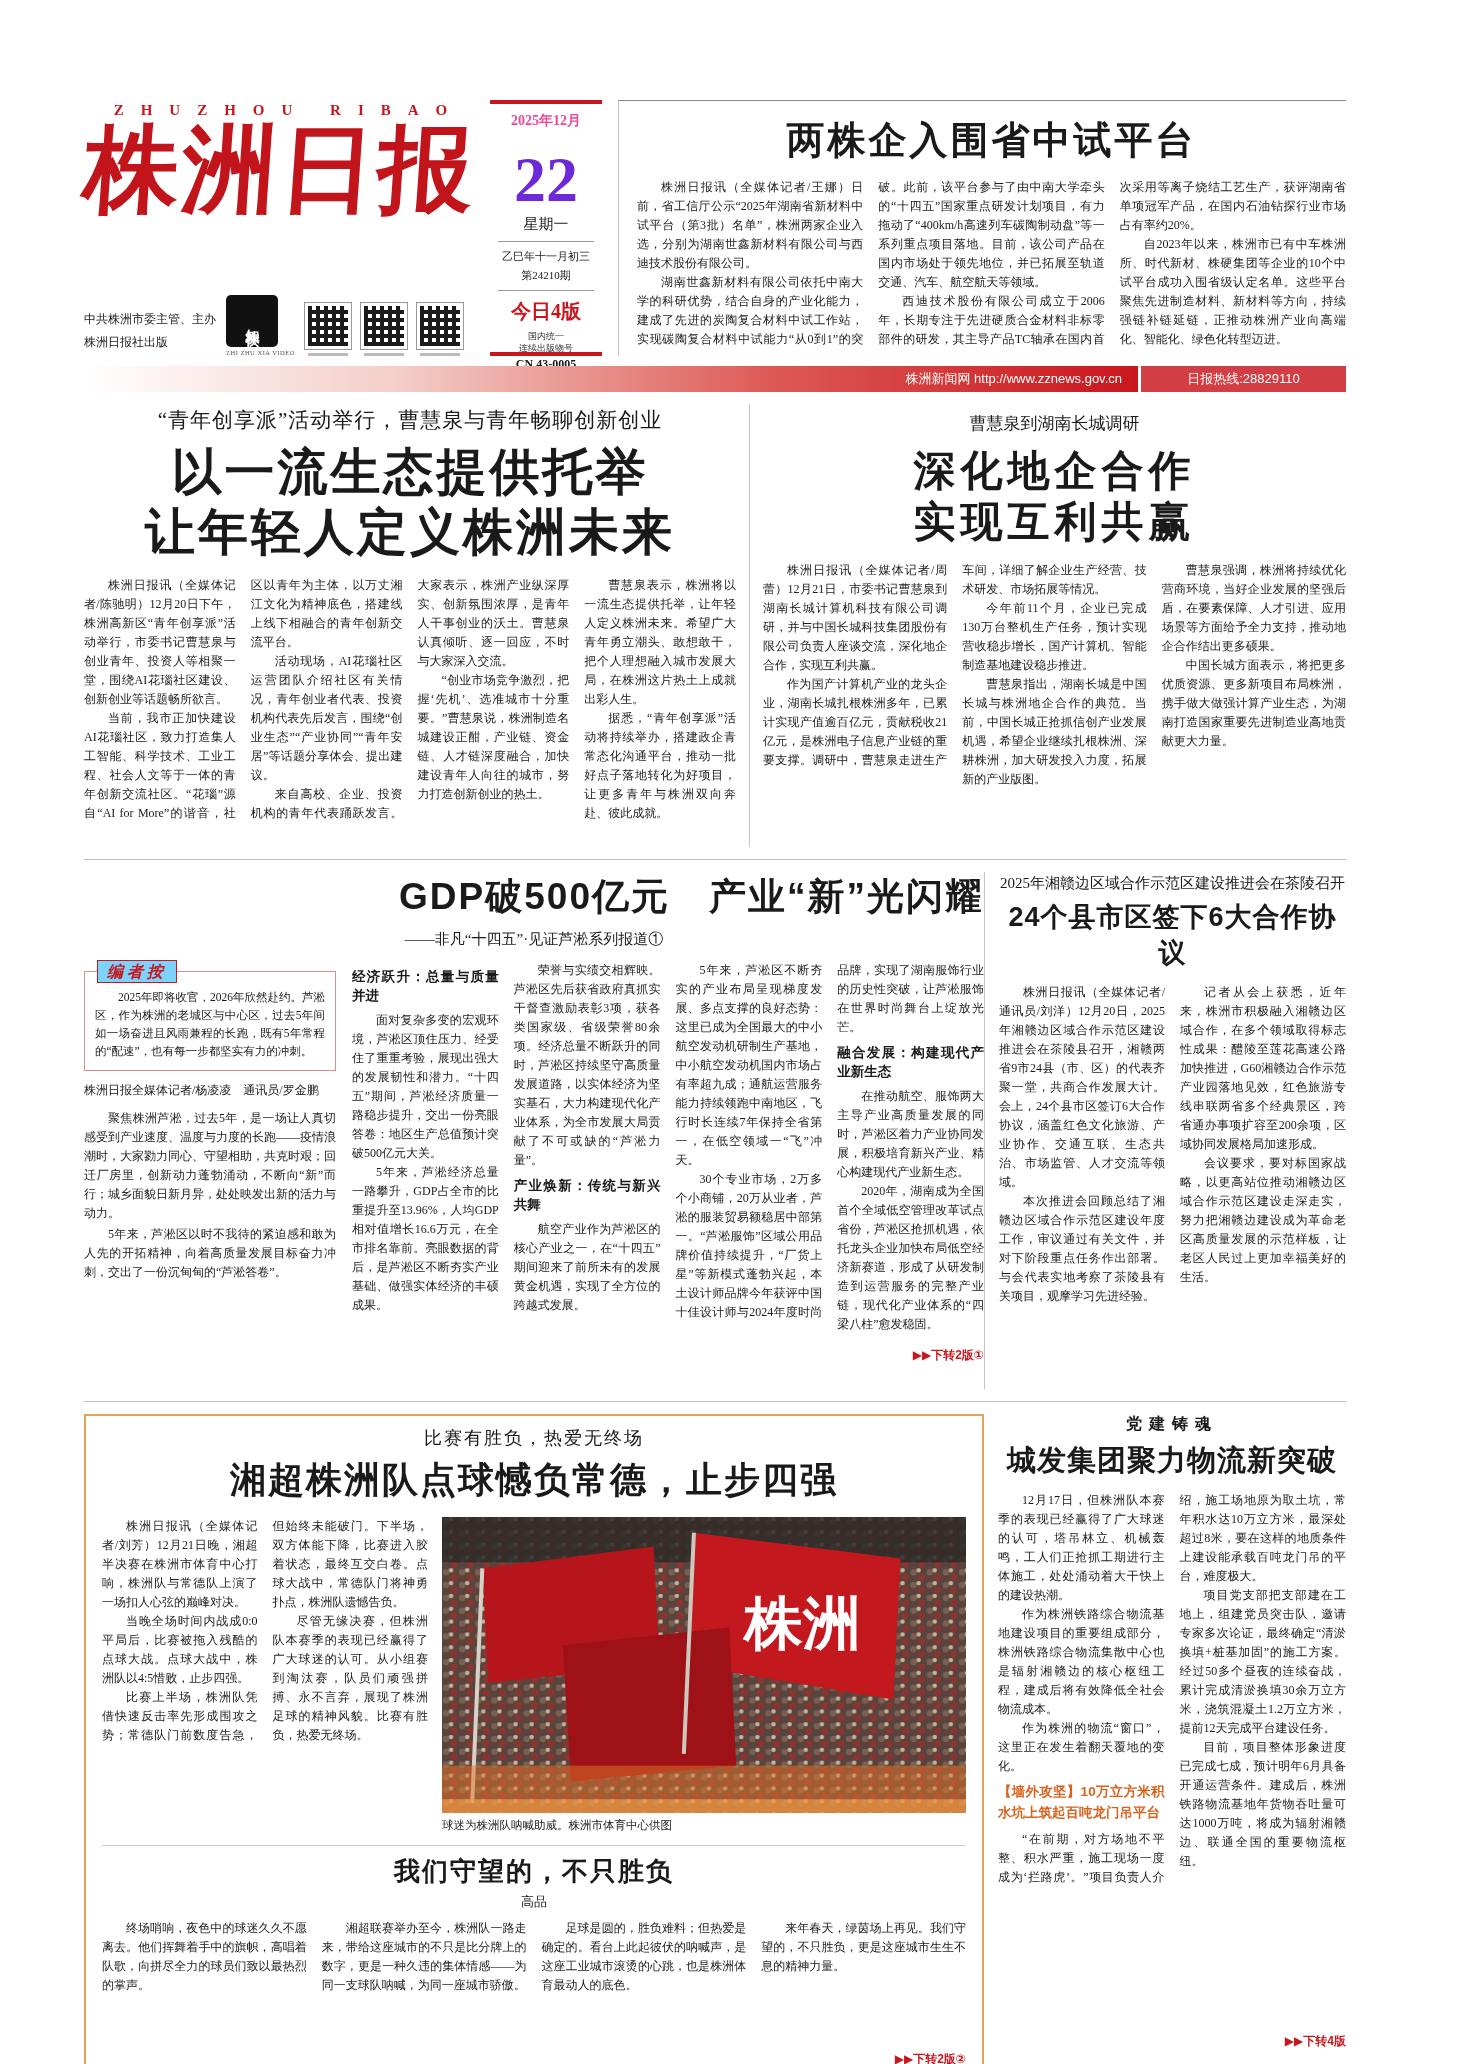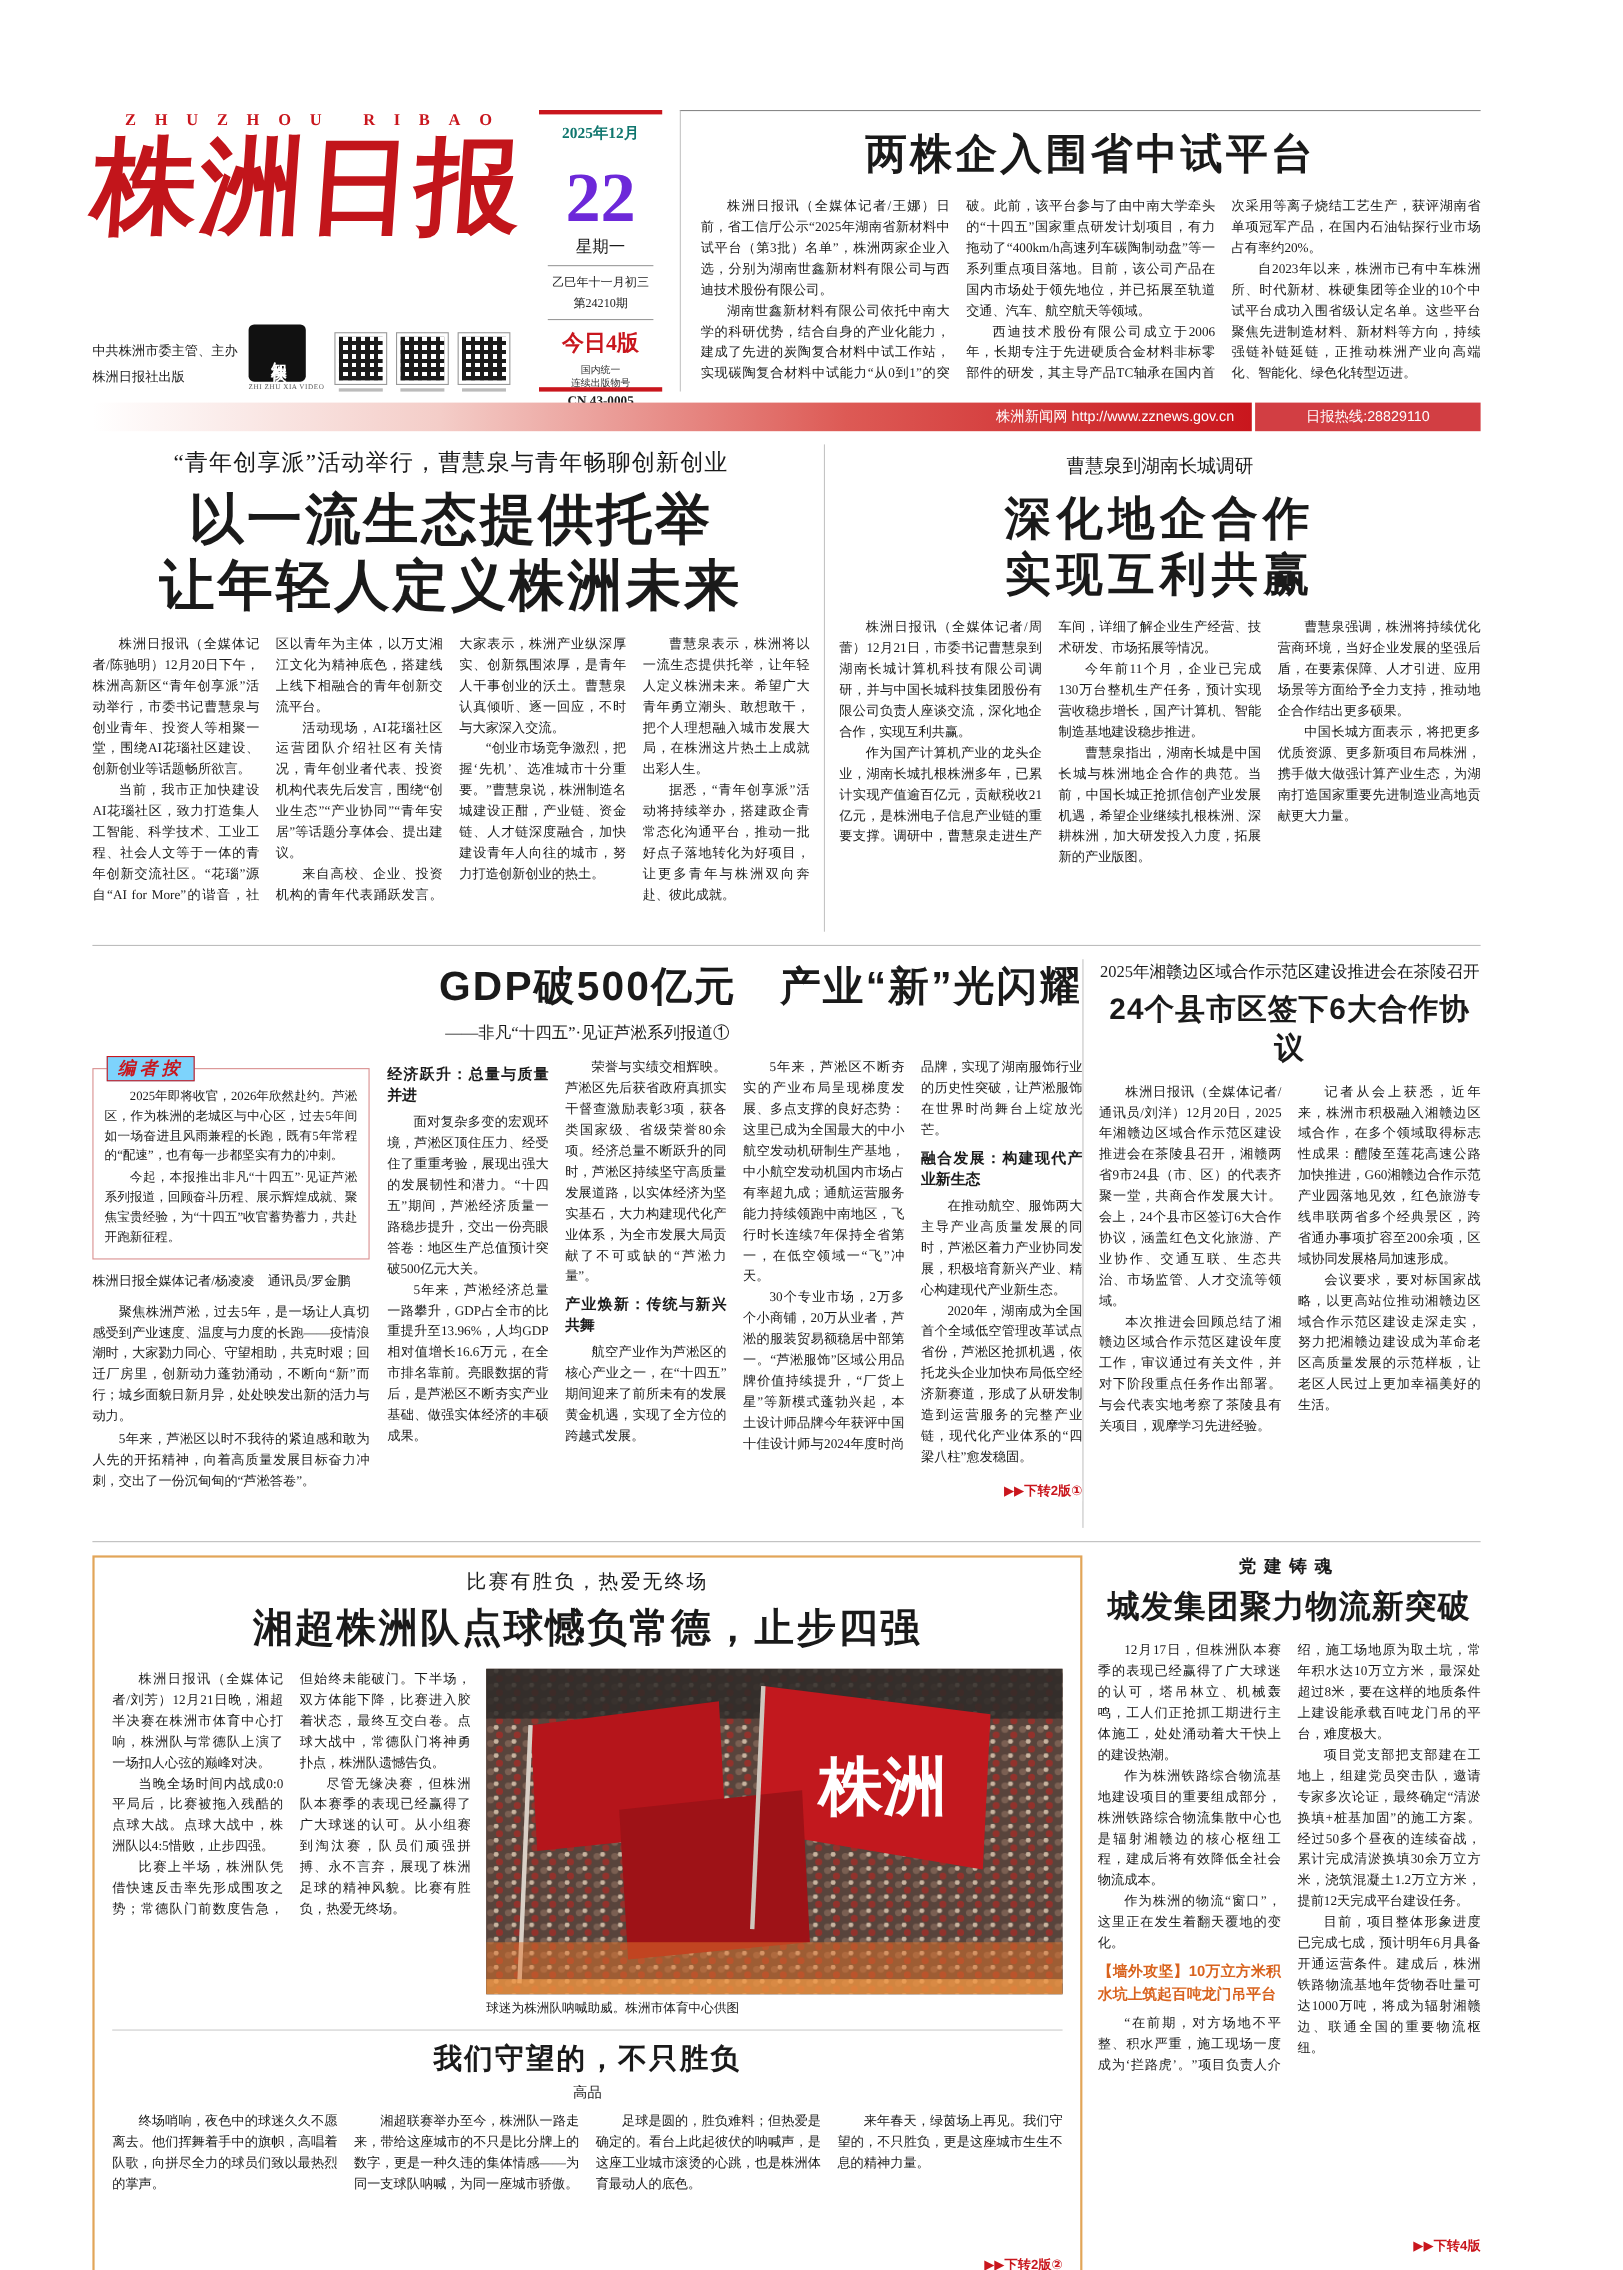--- a/index.html
+++ b/index.html
@@ -37,21 +37,21 @@
   .qrcell { text-align:center; }
   .qr { width:46px; height:46px; border:3px solid #fff; outline:1px solid #999;
         background-color:#fff;
         background-image:
           repeating-linear-gradient(90deg,#1b1b1b 0 4px,transparent 4px 8px),
           repeating-linear-gradient(0deg,#1b1b1b 0 4px,#ffffff 4px 8px); }
   .qr-cap { width:40px; height:3px; background:#bbb; margin:4px auto 0; }
 
   .dateblock { width:112px; margin:0 16px 0 10px; border-top:4px solid #c9161d;
                border-bottom:4px solid #c9161d; text-align:center; padding:8px 4px 6px; }
-  .db-ym { font-size:14px; font-weight:bold; color:#0f766e; }
+  .db-ym { font-size:14px; font-weight:bold; color:#ec4899; }
   .db-day { font-size:64px; font-weight:900; color:#6d28d9; line-height:1.05;margin-top:16px; }
   .db-week { font-size:15px; margin-top:2px; }
   .db-div { height:1px; background:#9a9a9a; margin:7px 4px; }
   .db-lunar { font-size:11px; }
   .db-issue { font-size:11px; margin-top:4px; }
   .db-pages { font-size:20px; font-weight:900; color:#c9161d; margin:7px 0 5px; }
   .db-issn { font-size:9px; color:#333; line-height:1.35; }
   .db-cn { font-size:12px; font-weight:bold; margin-top:3px; }
 
   .pilot { flex:1; border-top:1px solid #888; border-left:1px solid #c4c4c4;
@@ -234,21 +234,20 @@
 
   <div class="row2">
     <div class="gdp">
       <h1 class="gdp-title sans">GDP破500亿元　产业“新”光闪耀</h1>
       <div class="gdp-sub">——非凡“十四五”·见证芦淞系列报道①</div>
       <div class="gdp-flex">
         <div class="gdp-left">
           <div class="note-box">
             <span class="note-tag">编者按</span>
             <p class="para">2025年即将收官，2026年欣然赴约。芦淞区，作为株洲的老城区与中心区，过去5年间如一场奋进且风雨兼程的长跑，既有5年常程的“配速”，也有每一步都坚实有力的冲刺。</p>
-            <p class="para">今起，本报推出非凡“十四五”·见证芦淞系列报道，回顾奋斗历程、展示辉煌成就、聚焦宝贵经验，为“十四五”收官蓄势蓄力，共赴开跑新征程。</p>
           </div>
           <div class="gdp-byline">株洲日报全媒体记者/杨凌凌　通讯员/罗金鹏</div>
           <p class="para">聚焦株洲芦淞，过去5年，是一场让人真切感受到产业速度、温度与力度的长跑——疫情浪潮时，大家勠力同心、守望相助，共克时艰；回迁厂房里，创新动力蓬勃涌动，不断向“新”而行；城乡面貌日新月异，处处映发出新的活力与动力。</p>
           <p class="para">5年来，芦淞区以时不我待的紧迫感和敢为人先的开拓精神，向着高质量发展目标奋力冲刺，交出了一份沉甸甸的“芦淞答卷”。</p>
         </div>
         <div class="cols gdp-cols">
           <h4 class="sec-head">经济跃升：总量与质量并进</h4>
           <p class="para">面对复杂多变的宏观环境，芦淞区顶住压力、经受住了重重考验，展现出强大的发展韧性和潜力。“十四五”期间，芦淞经济质量一路稳步提升，交出一份亮眼答卷：地区生产总值预计突破500亿元大关。</p>
           <p class="para">5年来，芦淞经济总量一路攀升，GDP占全市的比重提升至13.96%，人均GDP相对值增长16.6万元，在全市排名靠前。亮眼数据的背后，是芦淞区不断夯实产业基础、做强实体经济的丰硕成果。</p>
           <p class="para">荣誉与实绩交相辉映。芦淞区先后获省政府真抓实干督查激励表彰3项，获各类国家级、省级荣誉80余项。经济总量不断跃升的同时，芦淞区持续坚守高质量发展道路，以实体经济为坚实基石，大力构建现代化产业体系，为全市发展大局贡献了不可或缺的“芦淞力量”。</p>

